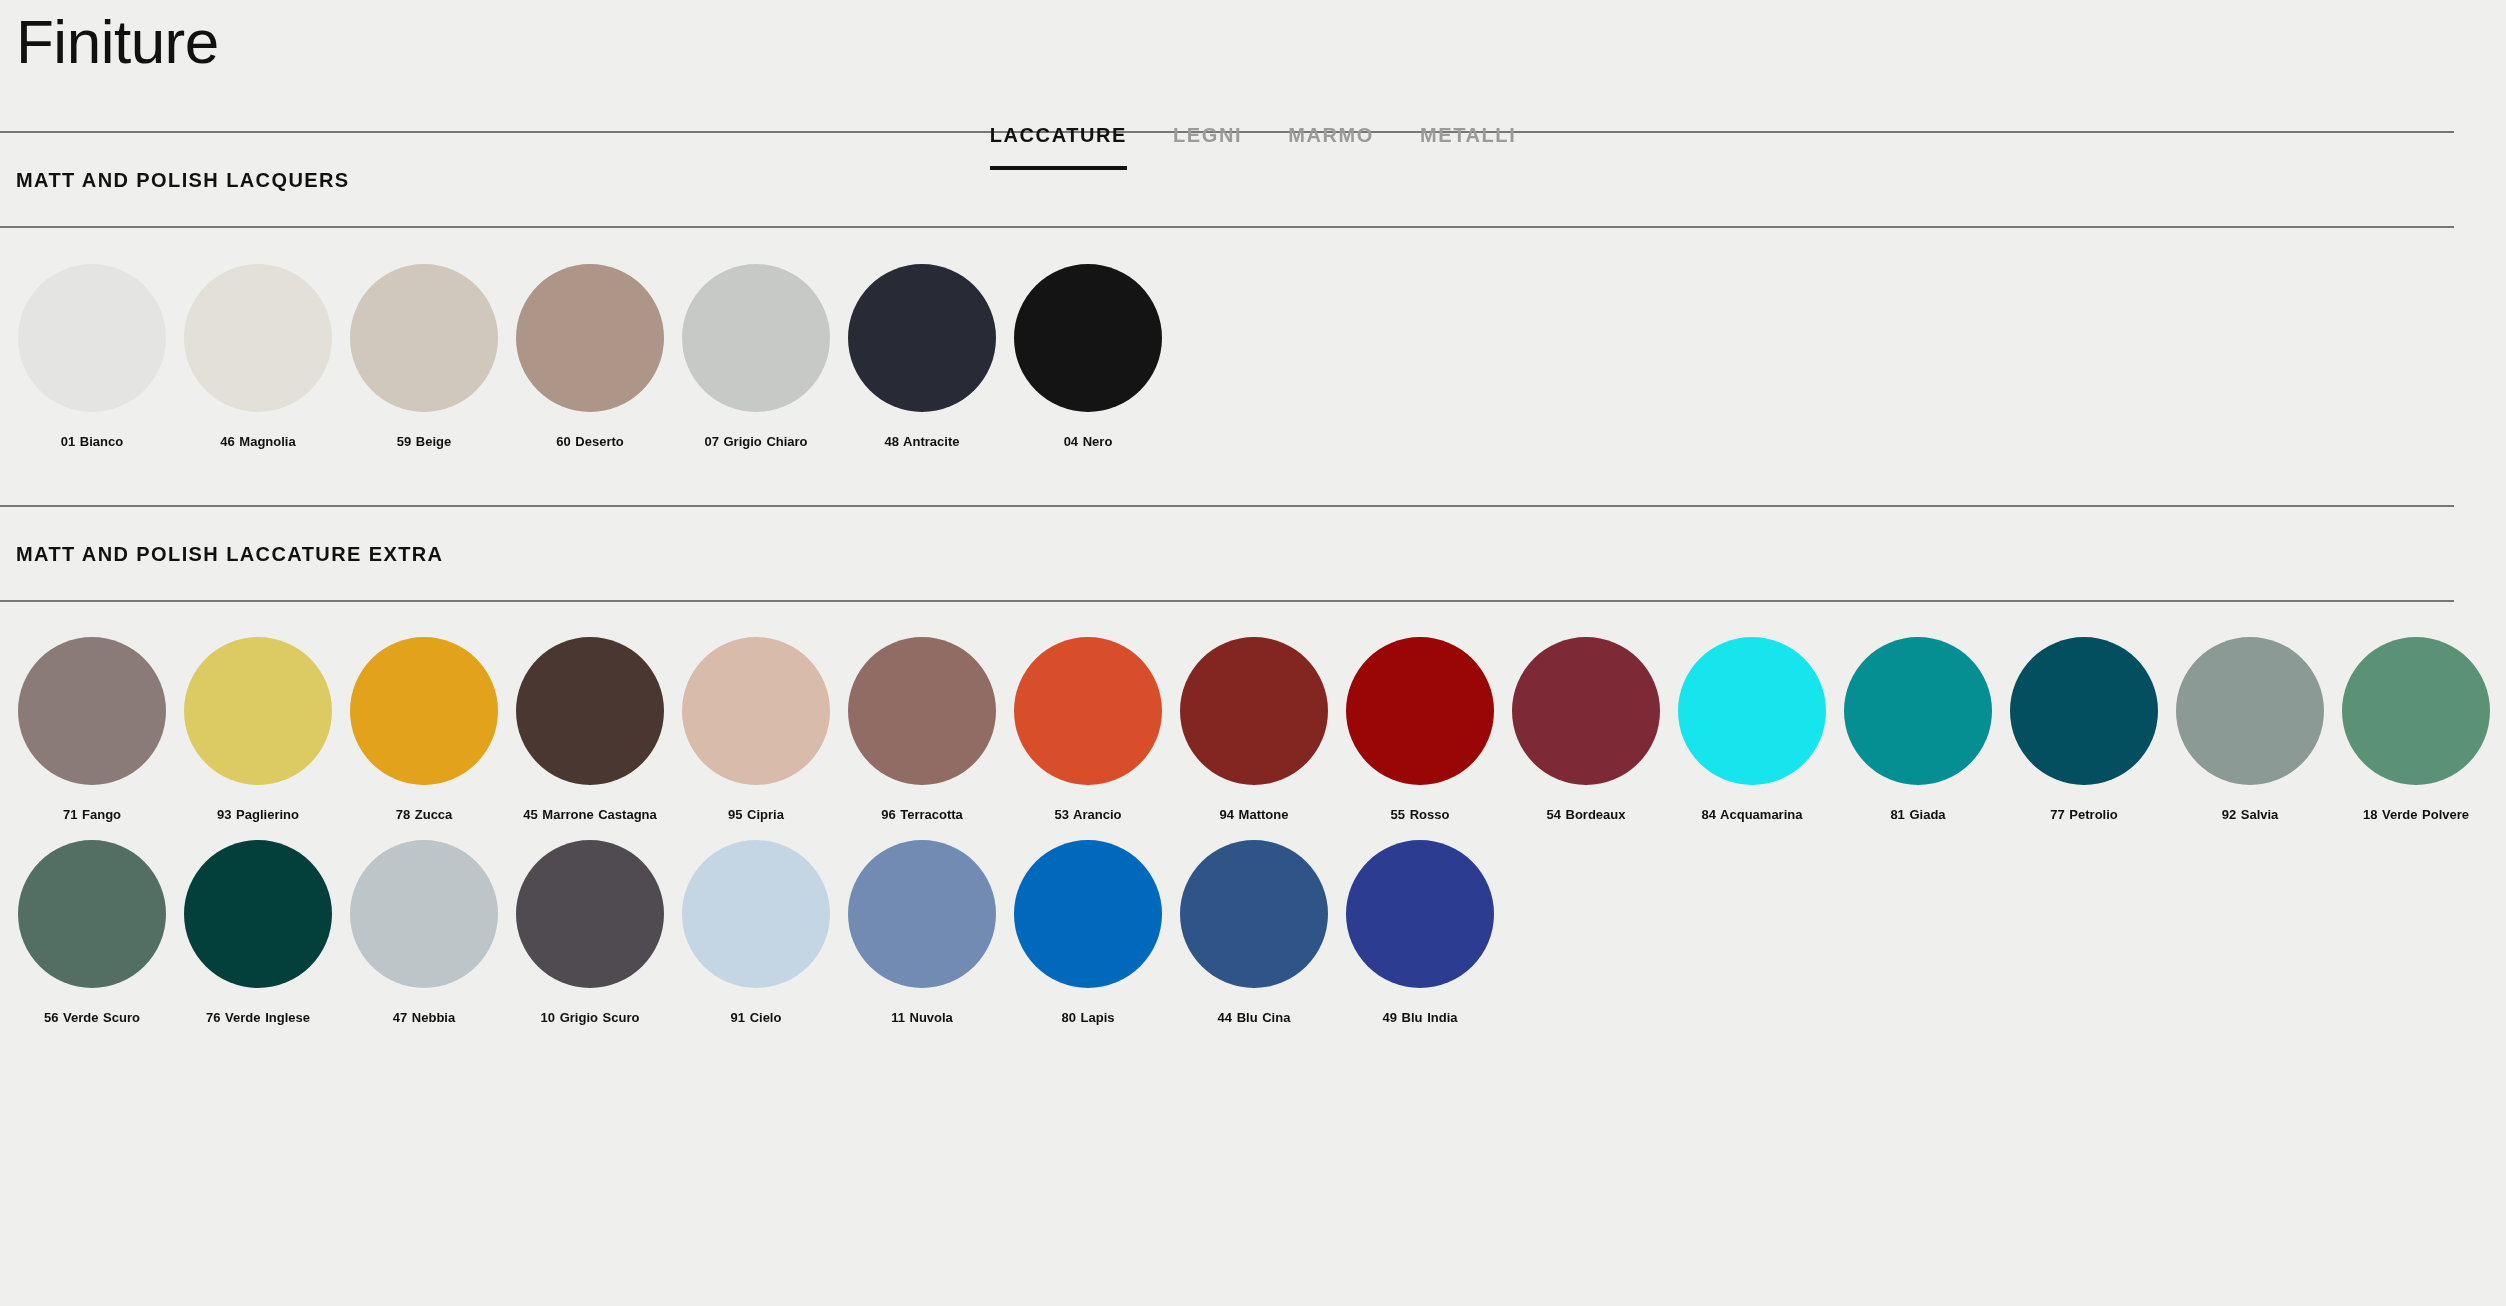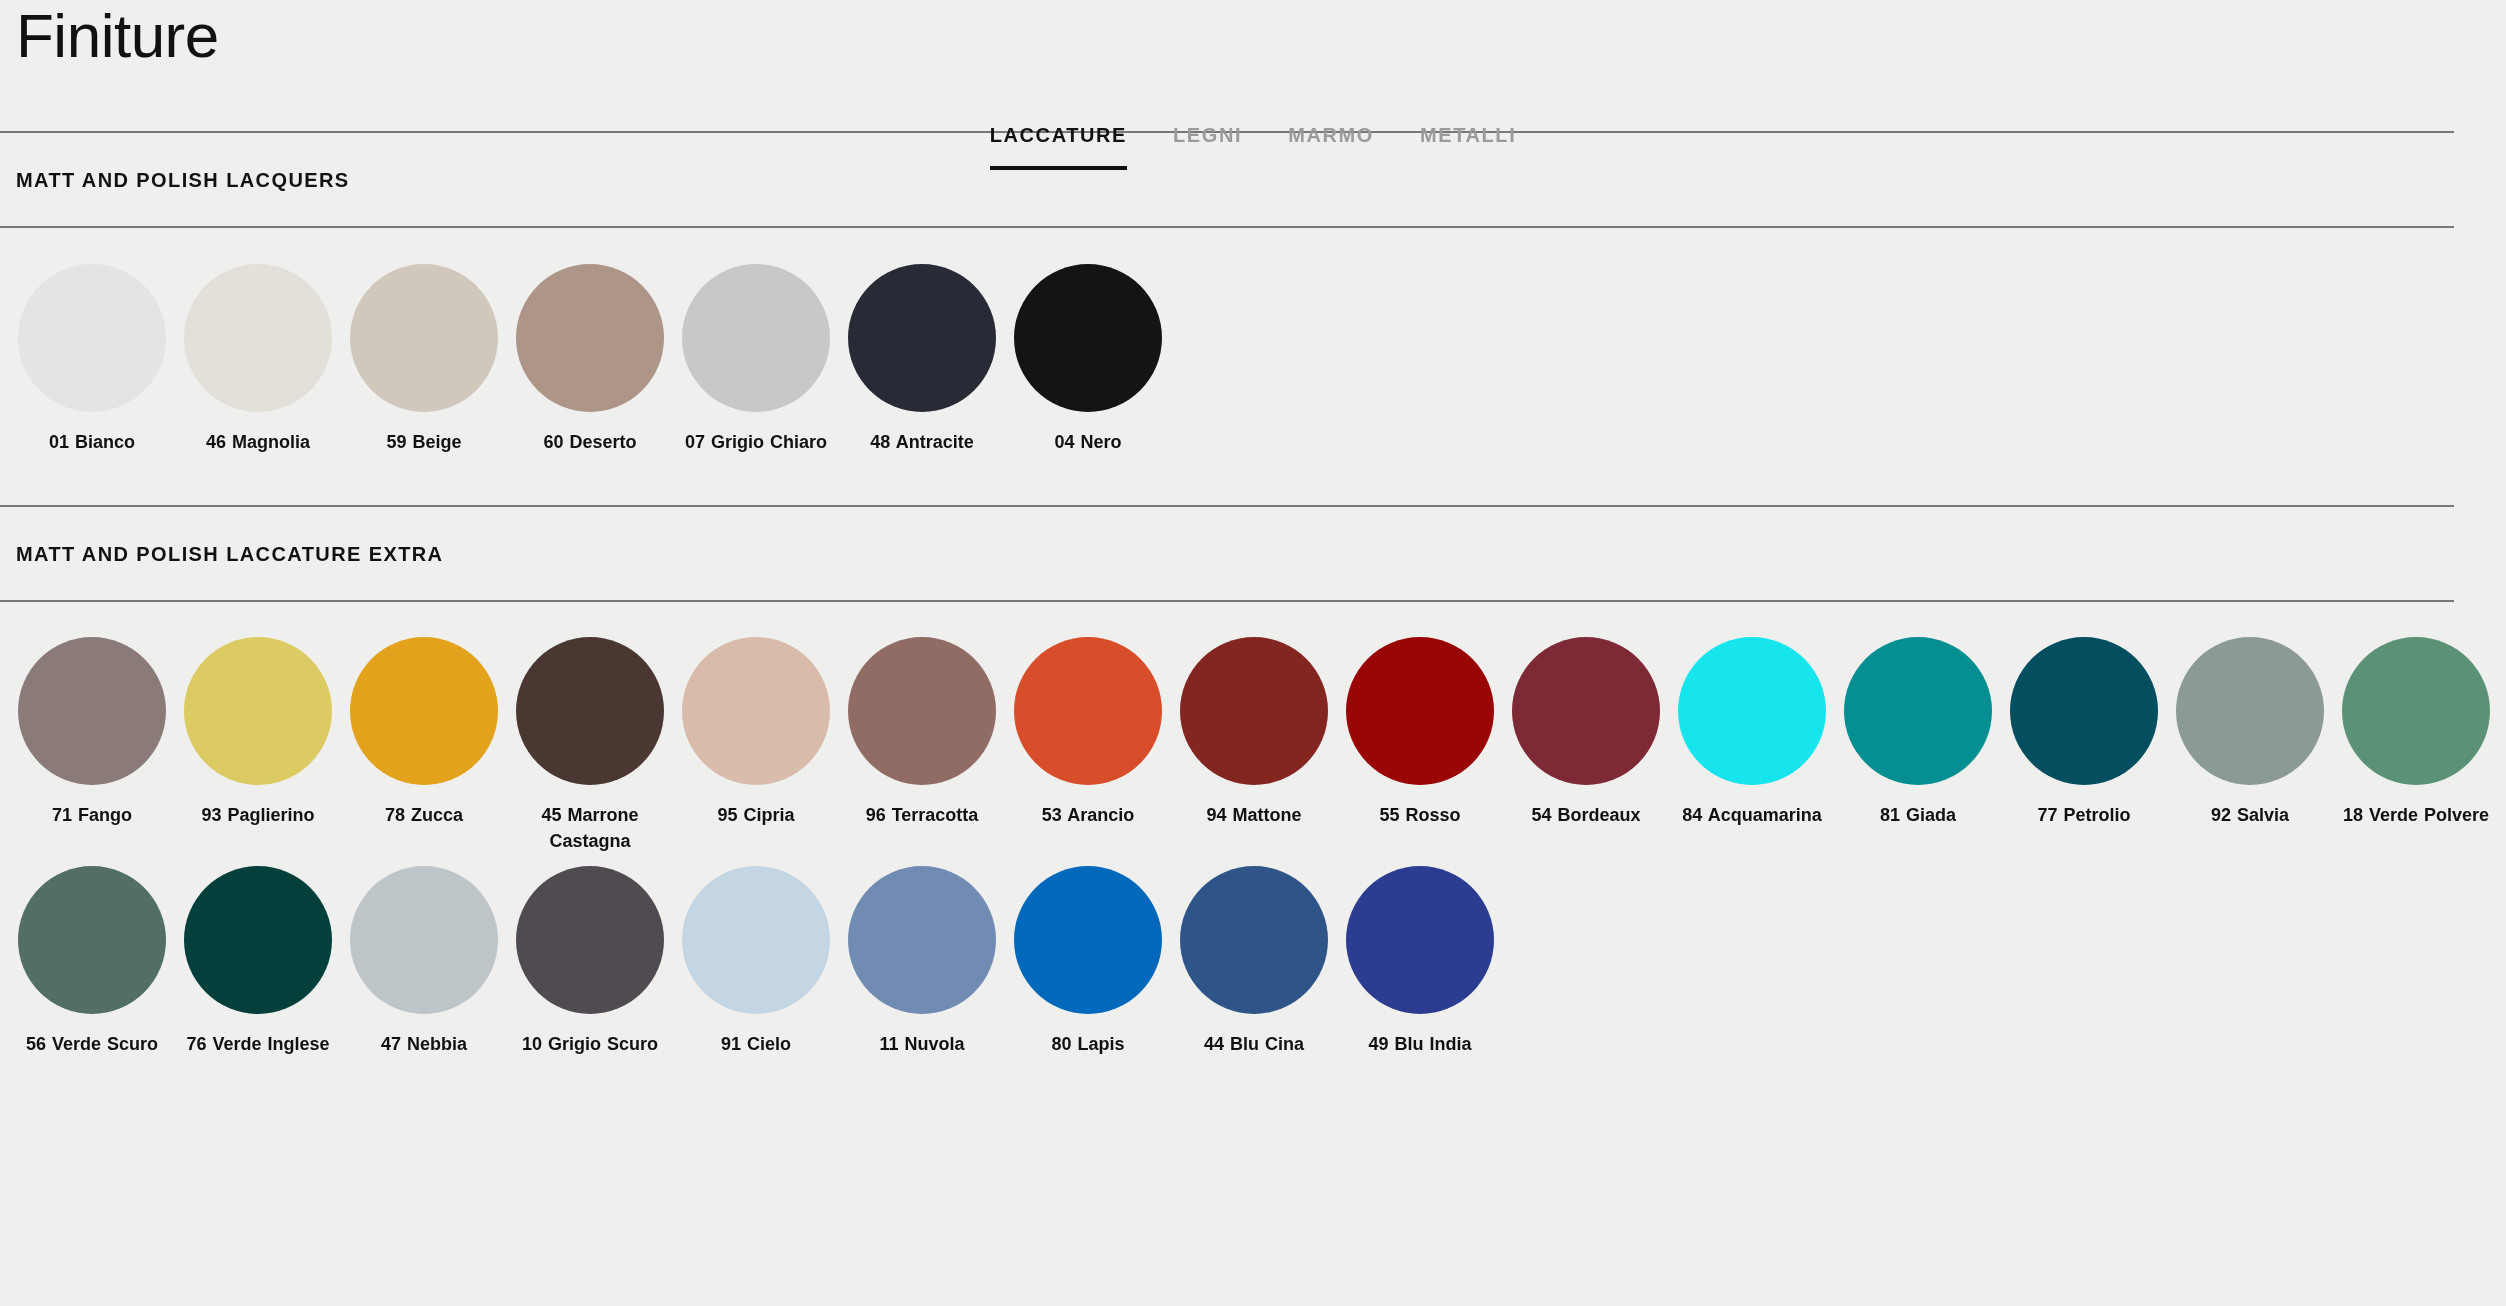--- a/index.html
+++ b/index.html
@@ -17,21 +17,21 @@
     width: 2506px;
     height: 1306px;
     background: #efefee;
     overflow: hidden;
   }
 
   
   .page-title {
     position: absolute;
     left: 16px;
-    top: 0;
+    top: 6px;
     font-size: 62px;
     line-height: 72px;
     font-weight: 400;
     color: #111111;
     letter-spacing: -0.5px;
     white-space: nowrap;
   }
 
   .tabs {
     position: absolute;
@@ -119,21 +119,21 @@
     width: 148px;
     height: 148px;
     border-radius: 50%;
     flex: 0 0 148px;
   }
 
   .swatch-label {
     margin-top: 17px;
     width: 152px;
     text-align: center;
-    font-size: 18px;
+    font-size: 13px;
     line-height: 26px;
     font-weight: 700;
     color: #111111;
     word-spacing: 1px;
   }
 
   
   #section-lacquers .section-head { margin-top: 131px; }
   #section-lacquers .section-body { padding-top: 36px; padding-bottom: 50px; }
 

